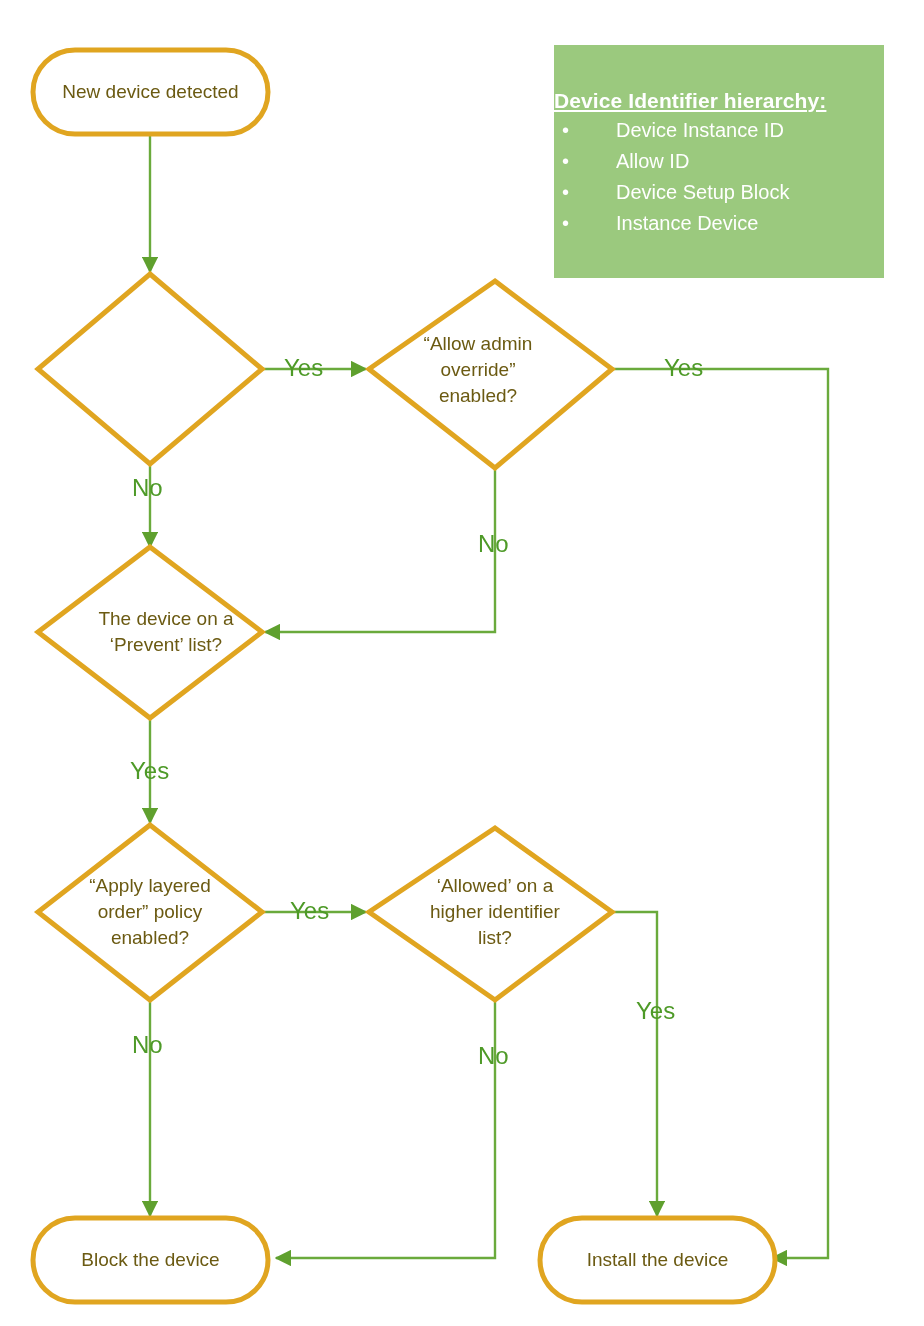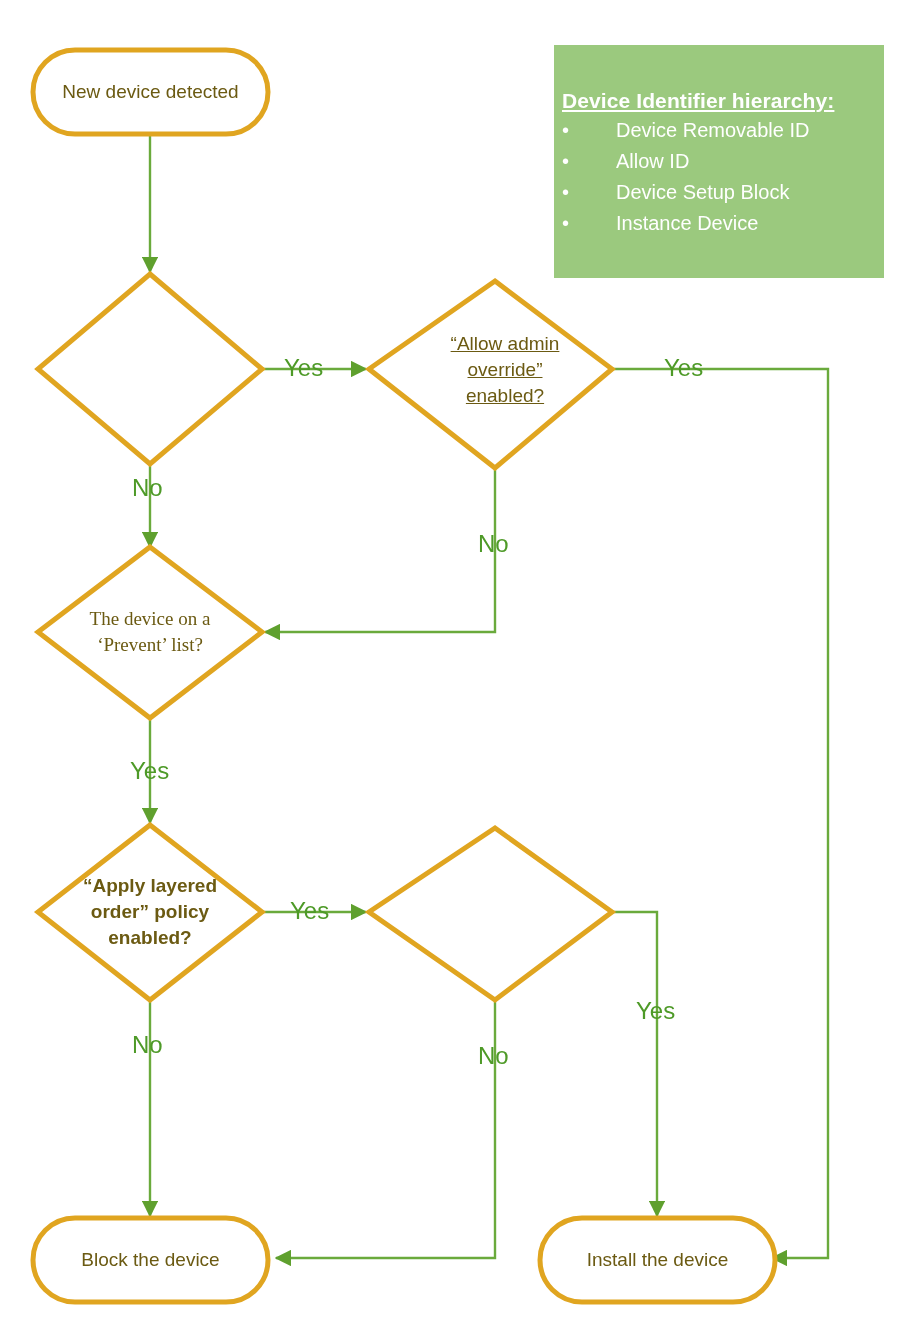--- a/index.html
+++ b/index.html
@@ -52,21 +52,21 @@
     height: 233px;
     background: #9bc97e;
     box-sizing: border-box;
     padding: 44px 0 0 0;
   }
   #legend-title {
     color: #ffffff;
     font-size: 21px;
     font-weight: bold;
     text-decoration: underline;
-    margin: 0 0 2px 8px;
+    margin: 0 0 2px 0;
     letter-spacing: 0.1px;
   }
   #legend-list {
     list-style: none;
     margin: 0;
     padding: 0;
   }
   #legend-list li {
     position: relative;
     color: #ffffff;
@@ -133,31 +133,34 @@
 
       <rect x="33" y="1218" width="235" height="84" rx="42" ry="42"></rect>
 
       <rect x="540" y="1218" width="235" height="84" rx="42" ry="42"></rect>
     </g>
   </svg>
 
   <div class="node-label" style="left:33px; top:50px; width:235px; height:84px;">New device detected</div>
 
 
-  <div class="node-label" style="left:385px; top:330px; width:240px; height:80px;text-decoration:underline;">“Allow admin
+  <div class="node-label" style="left:358px; top:330px; width:240px; height:80px;">“Allow admin
 override”
 enabled?</div>
 
-  <div class="node-label" style="left:32px; top:577px; width:236px; height:110px;font-family:Liberation Serif, serif;">The device on a
+  <div class="node-label" style="left:48px; top:577px; width:236px; height:110px;">The device on a
 ‘Prevent’ list?</div>
 
-  <div class="node-label" style="left:38px; top:872px; width:224px; height:80px;font-weight:bold;">“Apply layered
+  <div class="node-label" style="left:38px; top:872px; width:224px; height:80px;">“Apply layered
 order” policy
 enabled?</div>
 
+  <div class="node-label" style="left:375px; top:872px; width:240px; height:80px;">‘Allowed’ on a
+higher identifier
+list?</div>
 
   <div class="node-label" style="left:540px; top:1218px; width:235px; height:84px;">Install the device</div>
 
   <div class="node-label" style="left:33px; top:1218px; width:235px; height:84px;">Block the device</div>
 
   <div class="edge-label" style="left:284px; top:357px;">Yes</div>
 
   <div class="edge-label" style="left:132px; top:477px;">No</div>
 
   <div class="edge-label" style="left:664px; top:357px;">Yes</div>
@@ -172,21 +175,21 @@
 
   <div class="edge-label" style="left:636px; top:1000px;">Yes</div>
 
   <div class="edge-label" style="left:478px; top:1045px;">No</div>
 
   <div id="legend-box">
     <div id="legend-title">Device Identifier hierarchy:</div>
     <ul id="legend-list">
       <li>
         <span class="bullet">•</span>
-        <span>Device Removable ID</span>
+        <span>Device Instance ID</span>
       </li>
       <li>
         <span class="bullet">•</span>
         <span>Allow ID</span>
       </li>
       <li>
         <span class="bullet">•</span>
         <span>Device Setup Block</span>
       </li>
       <li>

